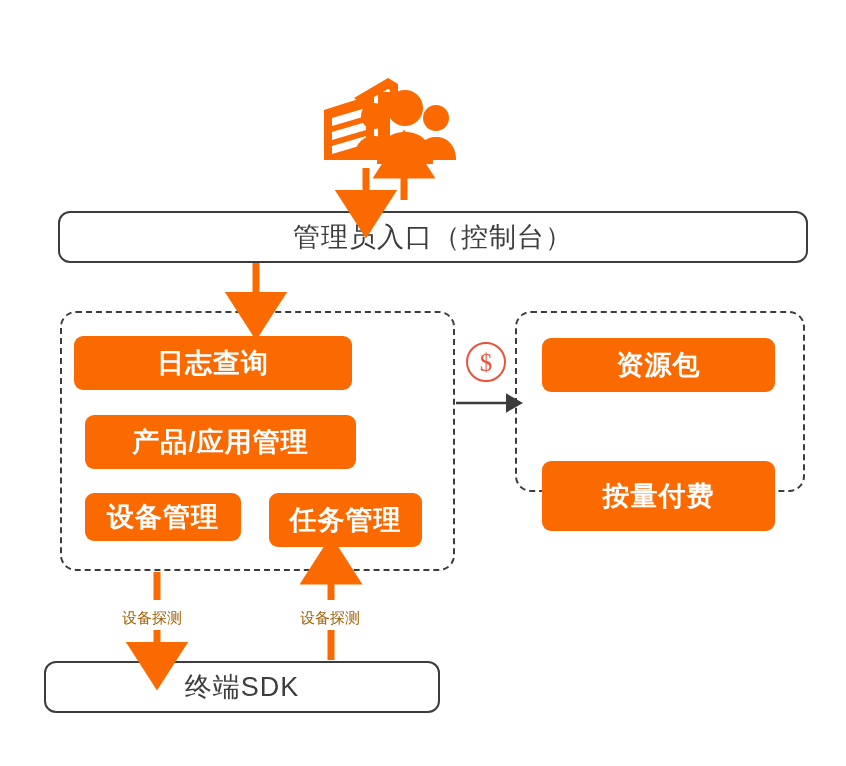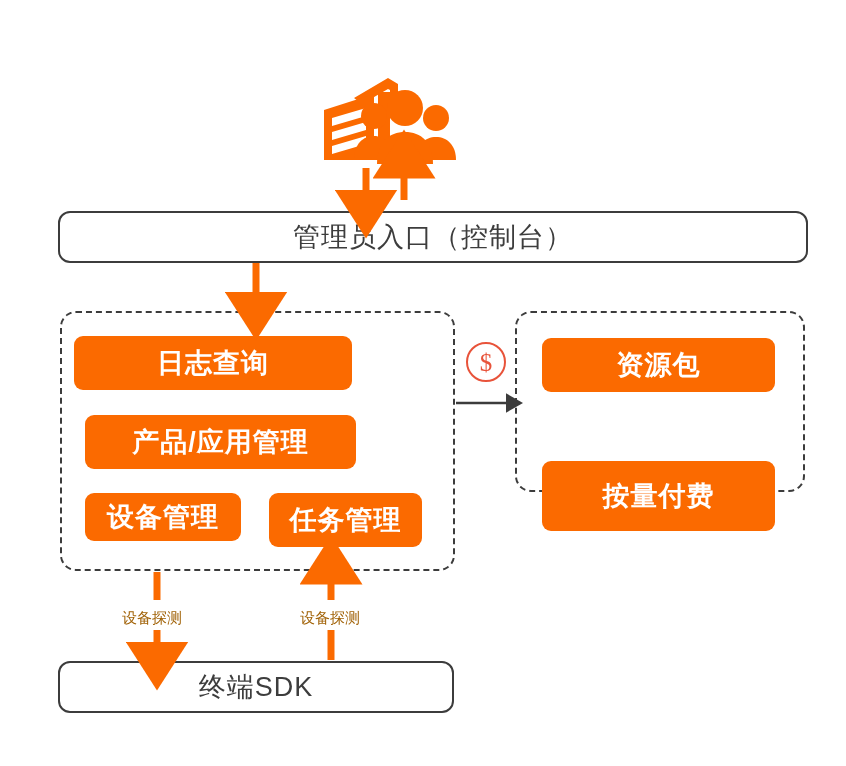--- a/index.html
+++ b/index.html
@@ -46,21 +46,21 @@
     white-space: nowrap;
   }
 
   #admin-entry-box {
     left: 58px;
     top: 211px;
     width: 750px;
     height: 52px;
   }
   #terminal-sdk-box {
-    left: 58px;
+    left: 44px;
     top: 661px;
     width: 396px;
     height: 52px;
   }
 
   
   .dashed-box {
     position: absolute;
     box-sizing: border-box;
     border: 2px dashed #3c3c3c;

